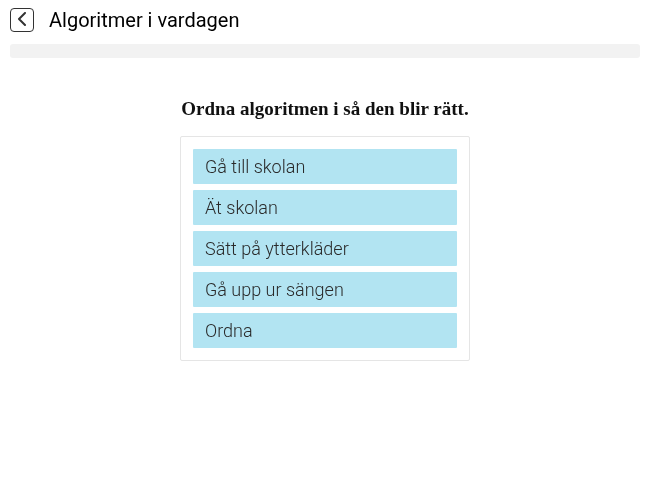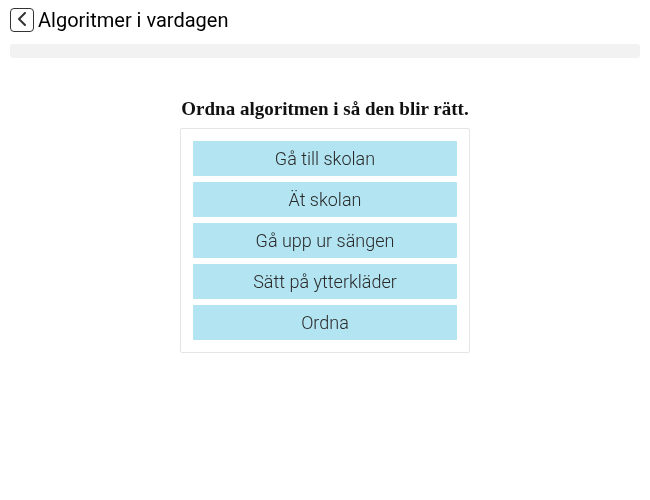--- a/index.html
+++ b/index.html
@@ -11,21 +11,21 @@
       font-family: -apple-system, BlinkMacSystemFont, 'Segoe UI', Roboto, sans-serif;
       background: #ffffff;
       width: 650px;
       height: 500px;
       overflow: hidden;
     }
     .header {
       display: flex;
       align-items: center;
       padding: 8px 10px;
-      gap: 4px;
+      gap: 15px;
     }
     .back-button {
       width: 24px;
       height: 24px;
       border: 1.5px solid #333;
       border-radius: 4px;
       display: flex;
       align-items: center;
       justify-content: center;
       cursor: pointer;
@@ -50,31 +50,30 @@
       margin-top: 40px;
       display: flex;
       flex-direction: column;
       align-items: center;
     }
     .instruction {
       font-size: 19px;
       font-weight: 600;
       color: #111;
       font-family: Georgia, 'Times New Roman', serif;
-      margin-bottom: 8px;
+      margin-bottom: 16px;
     }
     .items-container {
       border: 1px solid #e5e5e5;
       border-radius: 2px;
       padding: 12px;
       width: 290px;
       display: flex;
       flex-direction: column;
       gap: 6px;
-      text-align: center;
     }
     .draggable-item {
       background: #b2e4f2;
       padding: 7px 12px;
       font-size: 18px;
       color: #2a2a2a;
       font-weight: 300;
       cursor: move;
       border-radius: 1px;
     }
@@ -93,17 +92,17 @@
   <h1 class="page-title">Algoritmer i vardagen</h1>
 </div>
 
 <div class="progress-bar"></div>
 
 <div class="content">
   <div class="instruction">Ordna algoritmen i så den blir rätt.</div>
   <div class="items-container">
     <div class="draggable-item">Gå till skolan</div>
     <div class="draggable-item">Ät skolan</div>
+    <div class="draggable-item">Sätt på ytterkläder</div>
     <div class="draggable-item">Gå upp ur sängen</div>
-    <div class="draggable-item">Sätt på ytterkläder</div>
     <div class="draggable-item">Ordna</div>
   </div>
 </div>
 
 </body></html>

